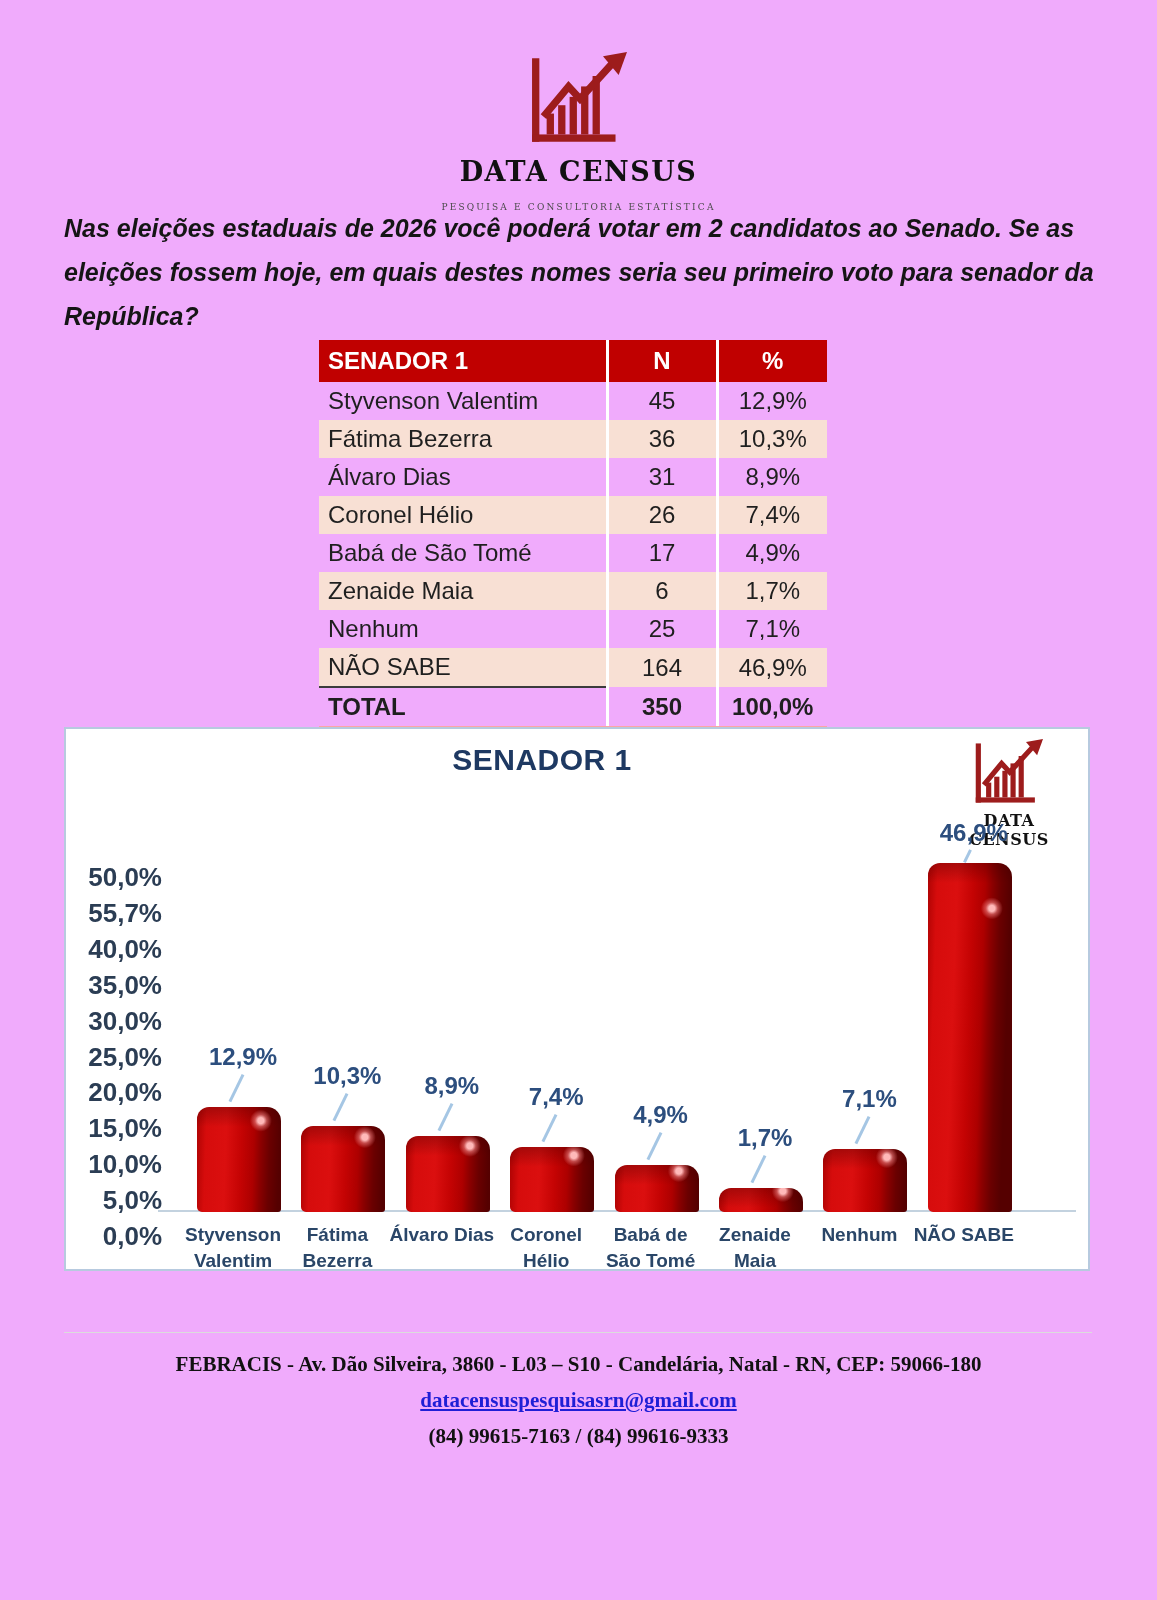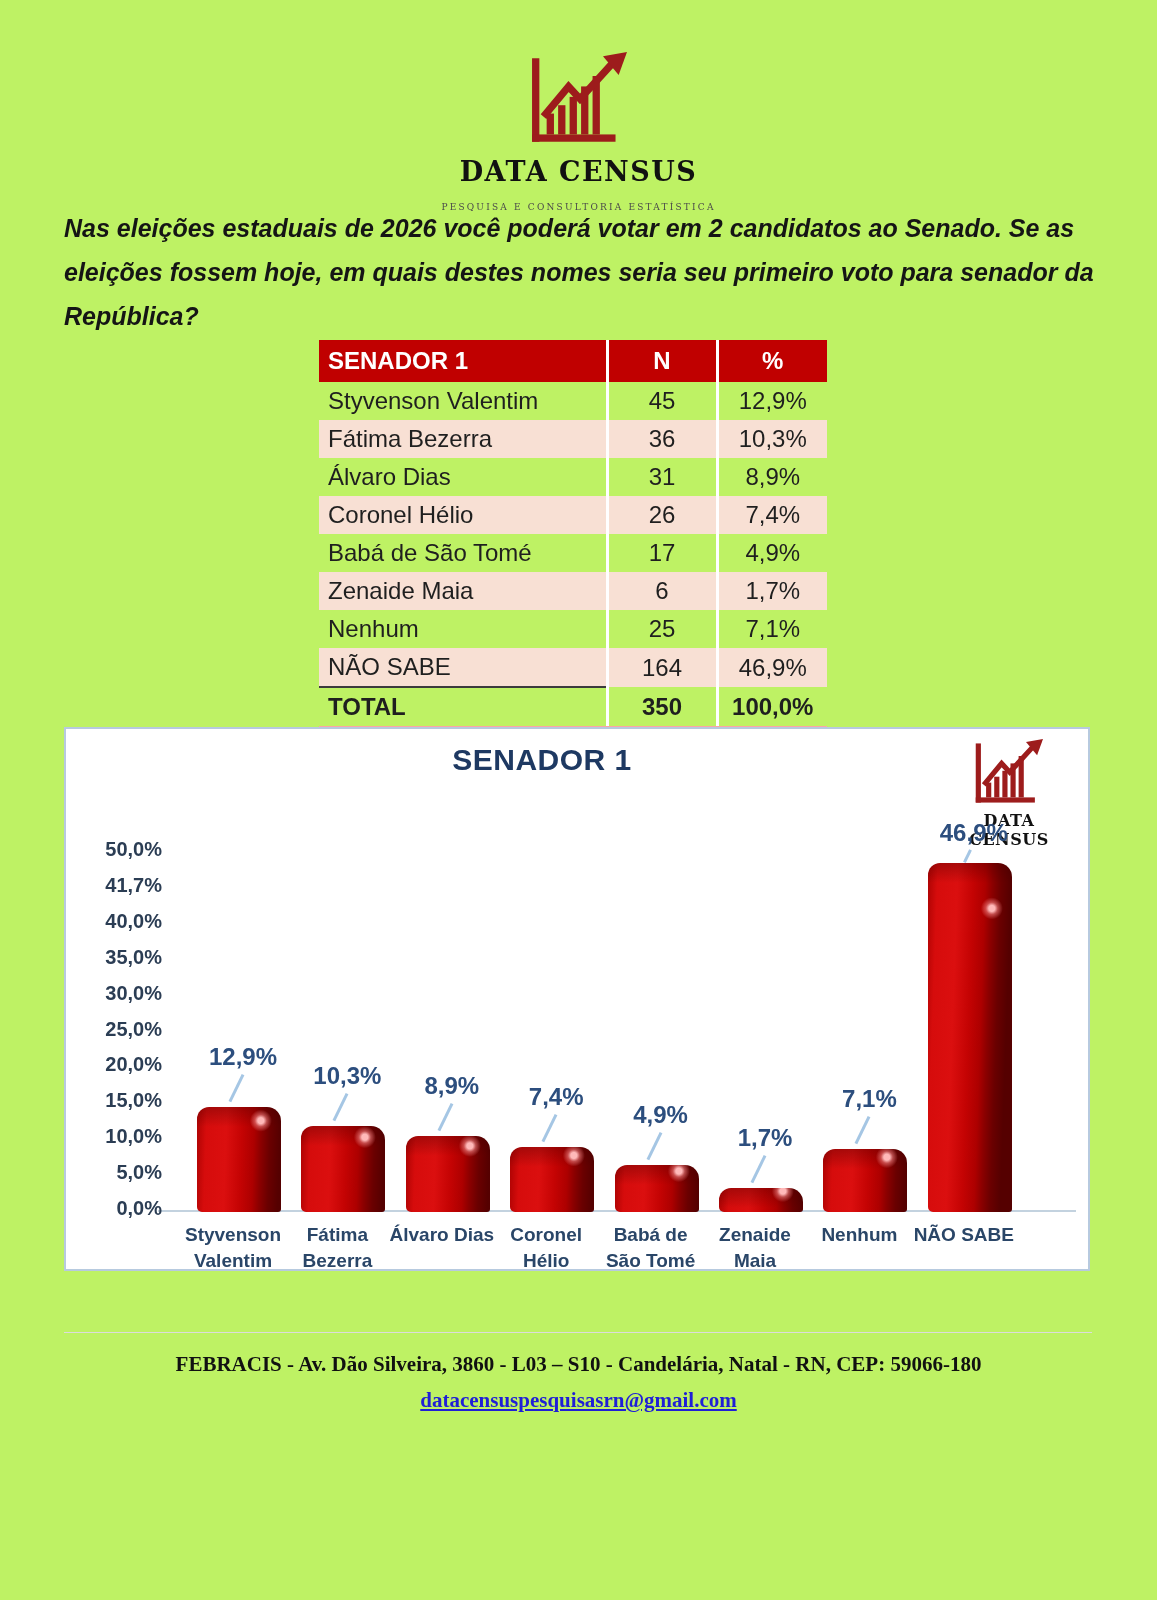--- a/index.html
+++ b/index.html
@@ -1,16 +1,16 @@
 <!DOCTYPE html>
 <html><head>
 <meta charset="utf-8">
 <style>
   html,body{margin:0;padding:0;background:#fff;}
-  .page{position:relative;width:1157px;height:1600px;background:#bef264;overflow:hidden;
+  .page{position:relative;width:1157px;height:1600px;background:#f0abfc;overflow:hidden;
         font-family:"Liberation Sans",sans-serif;color:#1c1c1c;}
 
   
   .brand{position:absolute;left:0;right:0;top:52px;text-align:center;}
   .brand .wordmark{margin-top:4px;font-family:"DejaVu Serif","Liberation Serif",serif;
         font-weight:bold;font-size:27px;letter-spacing:1.5px;color:#111;}
   .brand .tagline{margin-top:15px;font-family:"DejaVu Serif","Liberation Serif",serif;
         font-size:9px;letter-spacing:2.2px;color:#4a4a4a;}
 
   
@@ -32,21 +32,21 @@
 
   
   .chart{position:absolute;left:64px;top:727px;width:1022px;height:540px;
         border:2px solid #B7CADF;background:#fff;}
   .chart-title{position:absolute;left:0;right:70px;top:14px;text-align:center;
         font-size:30px;font-weight:bold;letter-spacing:.5px;color:#1E3962;}
   .chart-logo{position:absolute;right:14px;top:10px;width:130px;text-align:center;}
   .chart-logo .wordmark{margin-top:0;font-family:"DejaVu Serif","Liberation Serif",serif;
         font-weight:bold;font-size:16px;letter-spacing:.5px;color:#111;}
   .ytick{position:absolute;left:18px;width:78px;text-align:right;
-        font-size:20px;font-weight:bold;color:#2B3D54;}
+        font-size:26px;font-weight:bold;color:#2B3D54;margin-top:24px;}
   .baseline{position:absolute;left:92px;width:918px;top:481px;height:2px;background:#C3D2DF;}
   .bar{position:absolute;bottom:57px;width:84px;
         border-radius:12px 14px 3px 5px;
         background:
           radial-gradient(circle 11px at 76% 13%, #ffb9b9 0 3px, rgba(255,150,150,.5) 6px, transparent 11px),
           linear-gradient(180deg, rgba(60,0,0,.32) 0px, rgba(60,0,0,.18) 9px, rgba(0,0,0,0) 20px),
           linear-gradient(92deg,#ae0303 0px,#d60c0c 10px,#db0f0f 30px,#c40303 46px,#ad0000 58px,#8c0000 65px,#6a0000 74px,#550000 84px);}
   .vlabel{position:absolute;width:130px;text-align:center;
         font-size:24px;font-weight:bold;color:#2C4E7E;}
   .leader{position:absolute;width:2.5px;background:#A5C6E4;transform:rotate(26deg);}
@@ -161,21 +161,21 @@
           <rect x="68" y="23" width="7" height="56"></rect>
         </g>
         <polyline points="21,62 45,33 56,45 86,12" fill="none" stroke="#9D1C1C" stroke-width="7"></polyline>
         <polygon points="78,4 101,0 93,22" fill="#9D1C1C"></polygon>
       </svg>
       <div class="wordmark">DATA CENSUS</div>
     </div>
     <div class="baseline"></div>
     <div id="chart-plot">
         <div class="ytick" style="top: 109px;">50,0%</div>
-        <div class="ytick" style="top: 144.9px;">41,7%</div>
+        <div class="ytick" style="top: 144.9px;">55,7%</div>
         <div class="ytick" style="top: 180.8px;">40,0%</div>
         <div class="ytick" style="top: 216.7px;">35,0%</div>
         <div class="ytick" style="top: 252.6px;">30,0%</div>
         <div class="ytick" style="top: 288.5px;">25,0%</div>
         <div class="ytick" style="top: 324.4px;">20,0%</div>
         <div class="ytick" style="top: 360.3px;">15,0%</div>
         <div class="ytick" style="top: 396.2px;">10,0%</div>
         <div class="ytick" style="top: 432px; text-align: right;">5,0%</div>
         <div class="ytick" style="top: 468px;">0,0%</div>
         <div class="bar" style="left: 131px; height: 105px;"></div>
@@ -231,15 +231,16 @@
         <div class="cat" style="left: 833.8px;">
           <div>NÃO SABE</div>
         </div>
       </div>
   </div>
 
   <div class="footer-divider"></div>
   <div class="footer">
     <div class="fline">FEBRACIS - Av. Dão Silveira, 3860 - L03 – S10 - Candelária, Natal - RN, CEP: 59066-180</div>
     <div class="fline"><a href="#">datacensuspesquisasrn@gmail.com</a></div>
+    <div class="fline">(84) 99615-7163 / (84) 99616-9333</div>
   </div>
 
 </div>
 
 </body></html>

